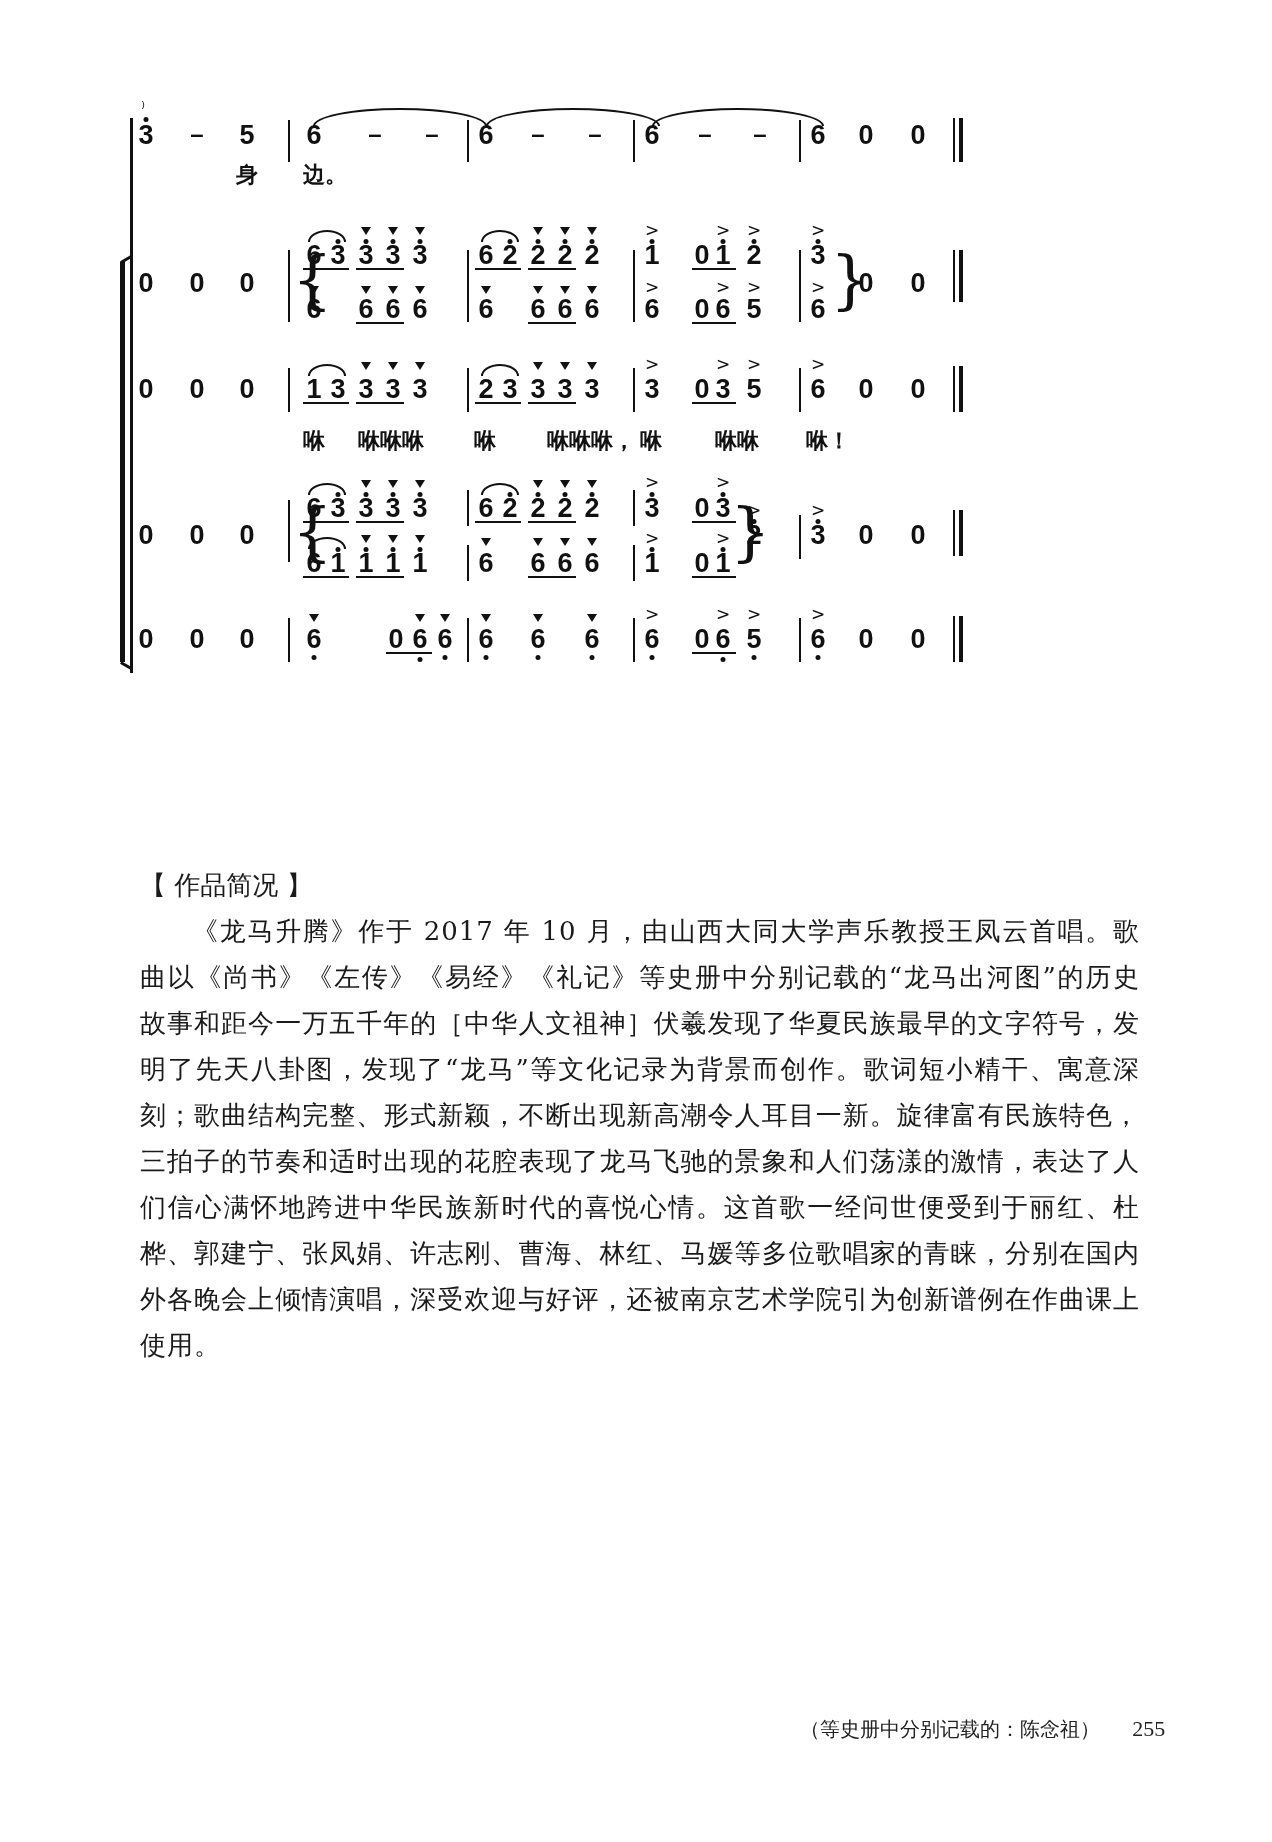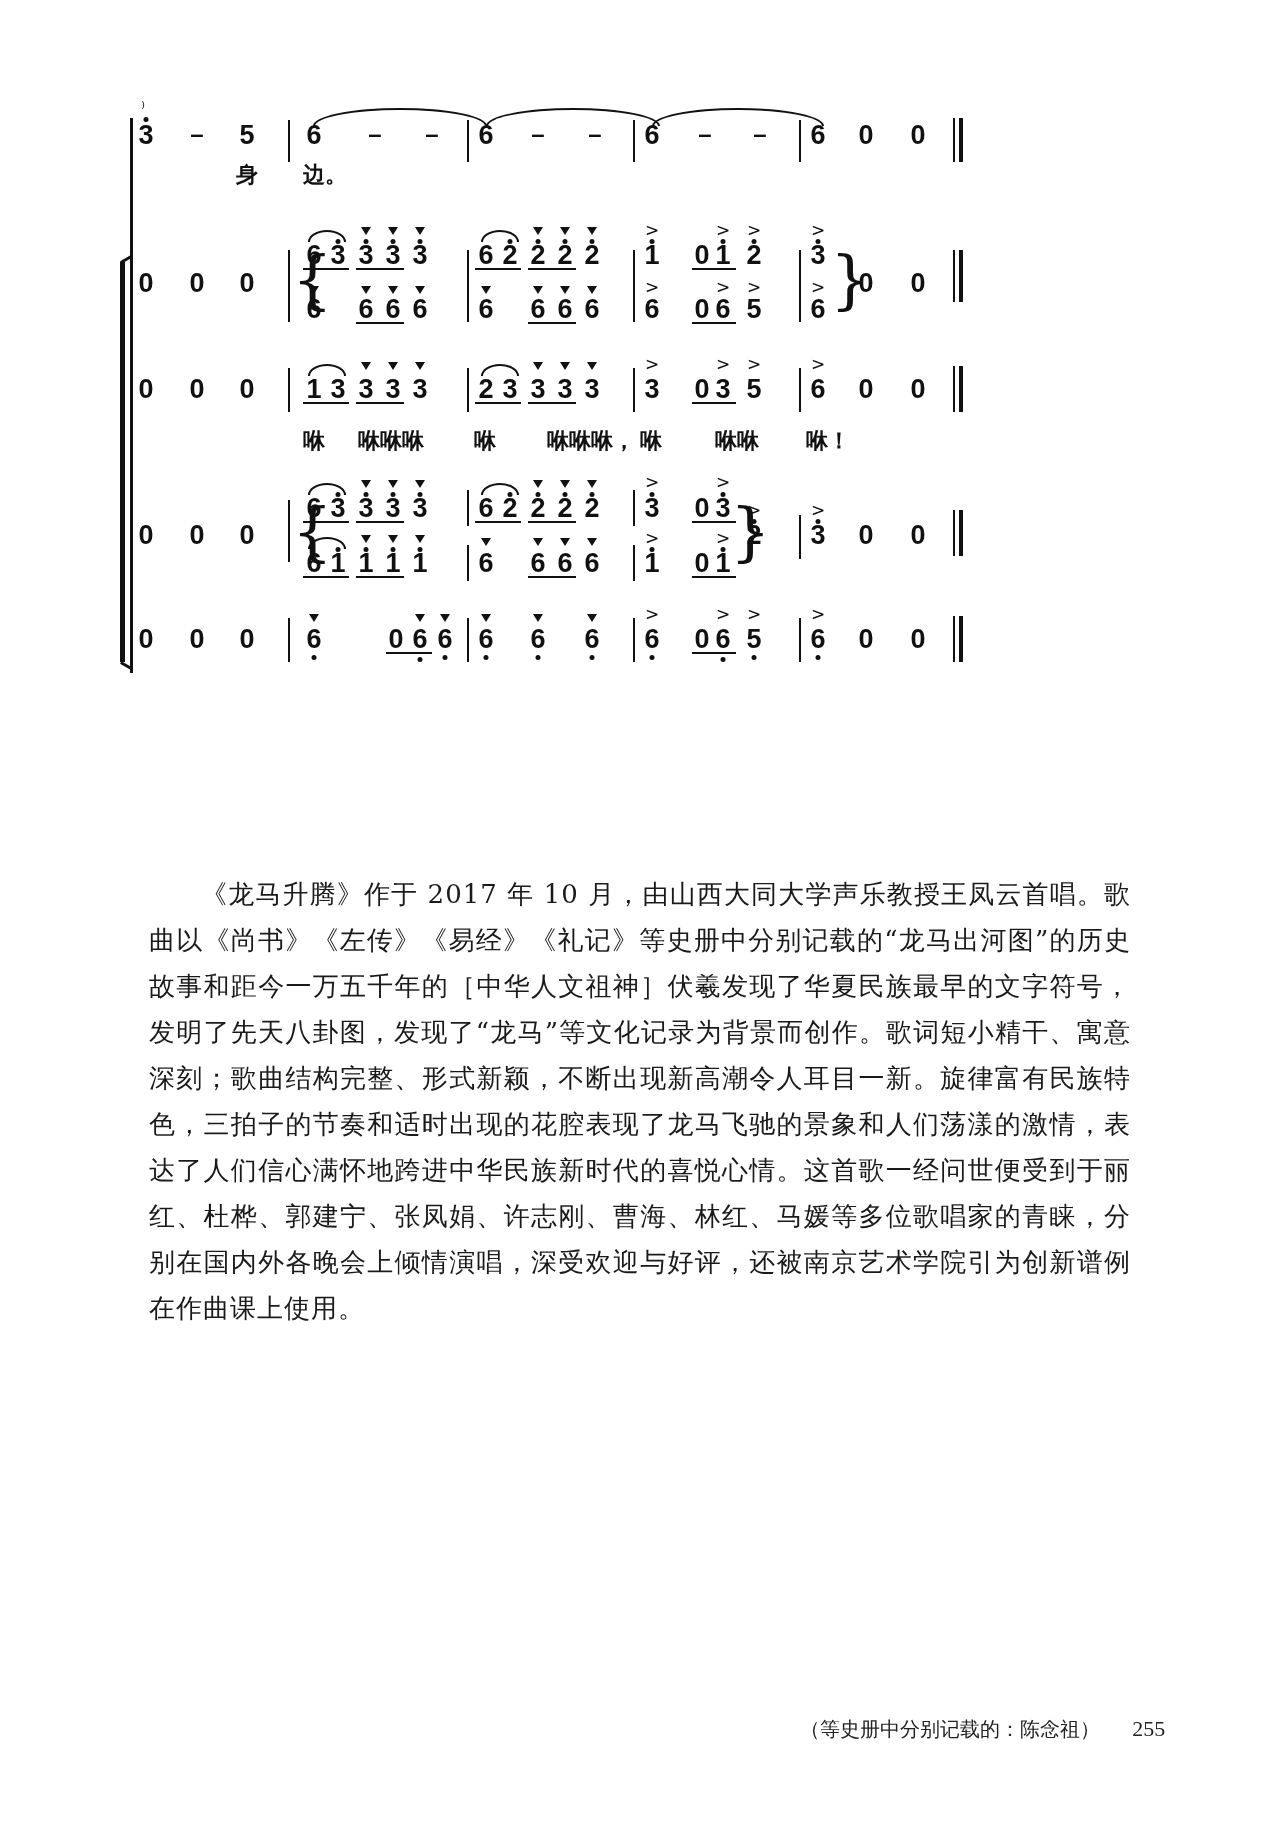--- a/index.html
+++ b/index.html
@@ -17,21 +17,21 @@
   .dot { position:absolute; width:5px; height:5px; border-radius:50%; background:#111; transform:translateX(-2.5px); }
   .acc { position:absolute; font-family:"DejaVu Sans", sans-serif; font-size:17px; line-height:17px; width:20px; text-align:center; transform:translateX(-10px); }
   .tri { position:absolute; width:0; height:0; border-left:5px solid transparent; border-right:5px solid transparent; border-top:8px solid #111; transform:translateX(-5px); }
   .lyric { position:absolute; font-family:"DejaVu Serif", serif; font-size:22px; font-weight:bold; }
   .tie { position:absolute; border:2px solid #111; border-bottom:none; border-radius:50% 50% 0 0 / 100% 100% 0 0; }
   .brace { position:absolute; font-family:"DejaVu Serif", serif; font-size:64px; line-height:64px; }
   .sysline { position:absolute; background:#111; }
   .text-block { position:absolute; left:140px; top:862px; width:1000px;
        font-family:"DejaVu Serif", serif; font-size:26px; line-height:46px; color:#1a1a1a; }
   .heading { margin:0; font-size:26px; line-height:46px; font-family:"DejaVu Sans", sans-serif; }
-  .para { margin:9px; text-indent:52px; text-align:justify; letter-spacing:1px; }
+  .para { margin:0; text-indent:52px; text-align:justify; letter-spacing:1px; }
   .footer { position:absolute; top:1716px; left:800px; font-family:"DejaVu Serif", serif; font-size:20px; color:#222; }
   .footer .pg { margin-left:26px; font-family:"Liberation Serif", serif; font-size:22px; }
 </style>
 </head>
 <body>
 
 <div class="score">
 
   <div class="sysline" style="left:130px; top:118px; width:3px; height:555px;"></div>
   <div class="sysline" style="left:120px; top:262px; width:5px; height:400px;"></div>
@@ -351,19 +351,20 @@
   <div class="acc" style="left:818px; top:606px;">&gt;</div>
   <div class="n" style="left:818px; top:624px;">6</div>
   <div class="dot" style="left:818px; top:655px;"></div>
   <div class="n" style="left:866px; top:624px;">0</div>
   <div class="n" style="left:918px; top:624px;">0</div>
   <div class="dbl2" style="left:953px; top:616px; height:46px;"></div>
   <div class="dbl" style="left:959px; top:616px; height:46px;"></div>
 </div>
 
 <div class="text-block">
+  <p class="heading">【 作品简况 】</p>
   <p class="para">《龙马升腾》作于 2017 年 10 月，由山西大同大学声乐教授王凤云首唱。歌曲以《尚书》《左传》《易经》《礼记》等史册中分别记载的“龙马出河图”的历史故事和距今一万五千年的［中华人文祖神］伏羲发现了华夏民族最早的文字符号，发明了先天八卦图，发现了“龙马”等文化记录为背景而创作。歌词短小精干、寓意深刻；歌曲结构完整、形式新颖，不断出现新高潮令人耳目一新。旋律富有民族特色，三拍子的节奏和适时出现的花腔表现了龙马飞驰的景象和人们荡漾的激情，表达了人们信心满怀地跨进中华民族新时代的喜悦心情。这首歌一经问世便受到于丽红、杜桦、郭建宁、张凤娟、许志刚、曹海、林红、马媛等多位歌唱家的青睐，分别在国内外各晚会上倾情演唱，深受欢迎与好评，还被南京艺术学院引为创新谱例在作曲课上使用。</p>
 </div>
 
 <div class="footer">
   <span>（等史册中分别记载的：陈念祖）</span>
   <span class="pg">255</span>
 </div>
 
 </body></html>

